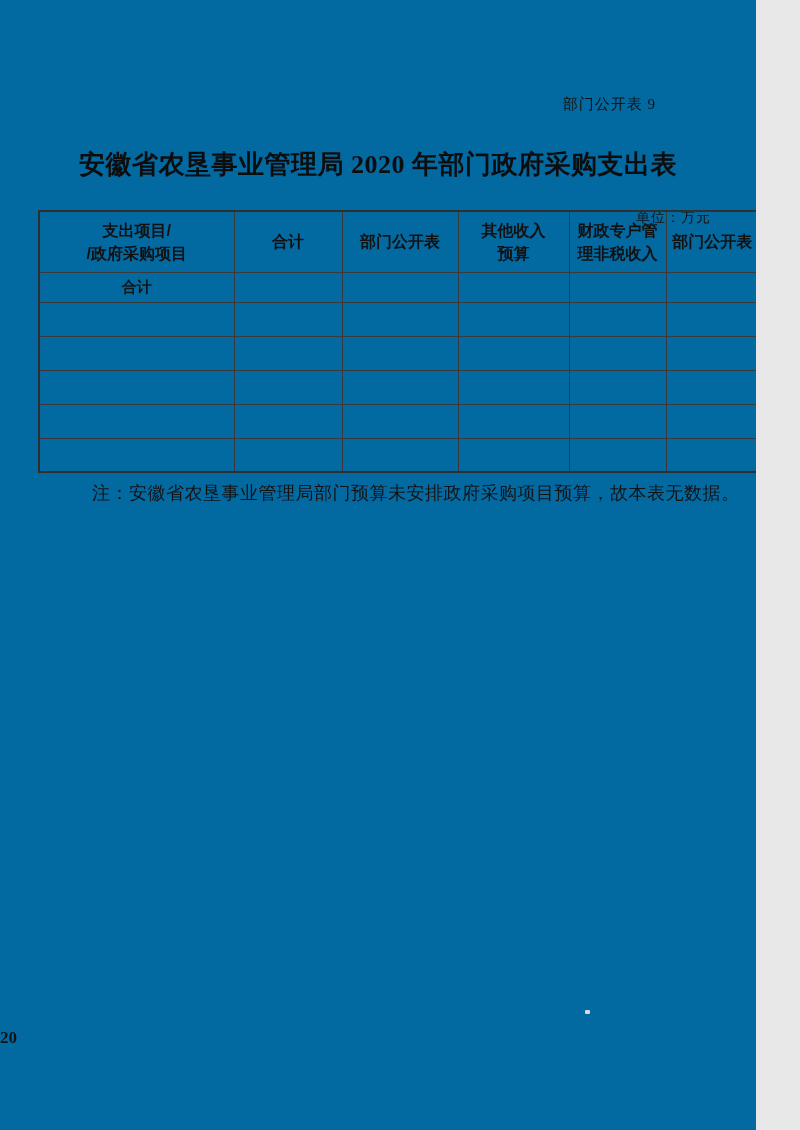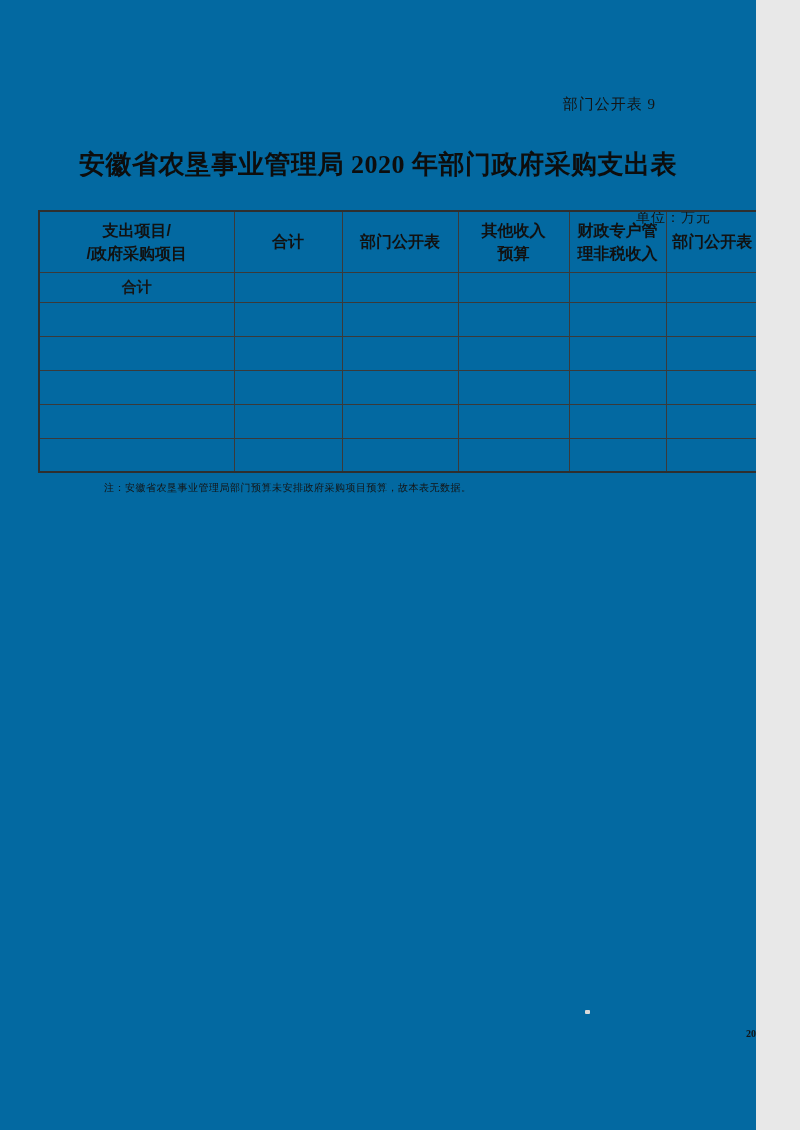--- a/index.html
+++ b/index.html
@@ -70,31 +70,31 @@
   tr.r-emp { height: 34px; }
   td.sum-cell {
     font-family: "Liberation Sans", sans-serif;
     font-weight: bold;
     font-size: 15px;
     color: #161616;
   }
   td.val-cell { font-size: 14px; }
   .note-text {
     position: absolute;
-    top: 481px; left: 104px;
-    font-size: 10px;
+    top: 481px; left: 92px;
+    font-size: 18px;
     letter-spacing: 0.5px;
     color: #141414;
   }
   .page-number {
     position: absolute;
     top: 1028px; left: 0;
     width: 100%;
-    text-align: right;
-    font-size: 10px;
+    text-align: left;
+    font-size: 17px;
     font-weight: bold;
     color: #141414;
   }
   .scan-artifact {
     position: absolute;
     top: 1010px; left: 585px;
     width: 5px; height: 4px;
     background: #d9d9d9;
     border-radius: 1px;
   }

